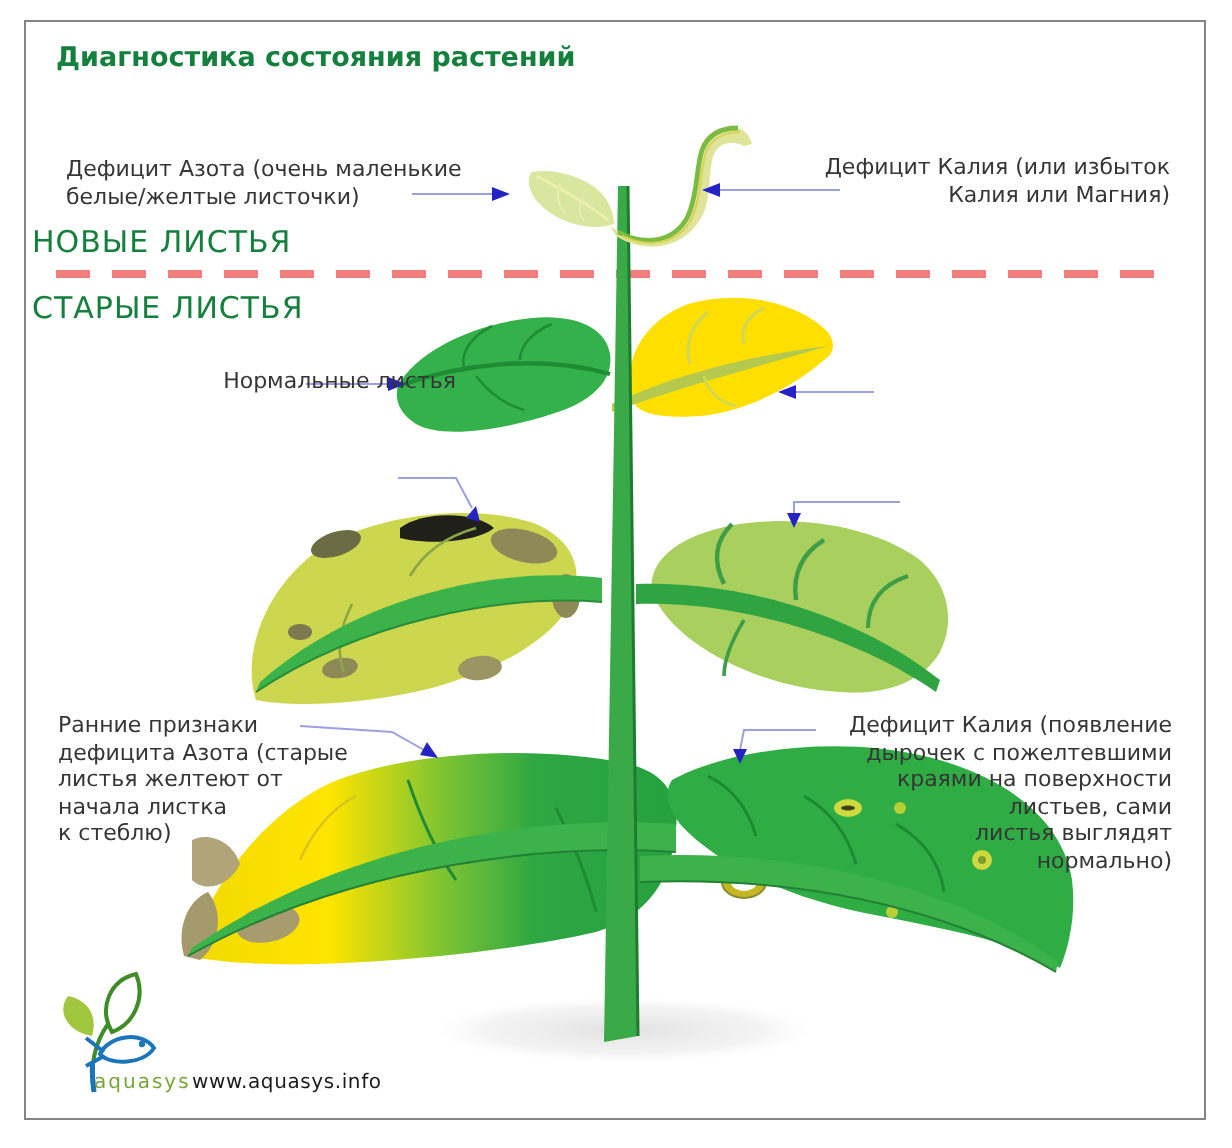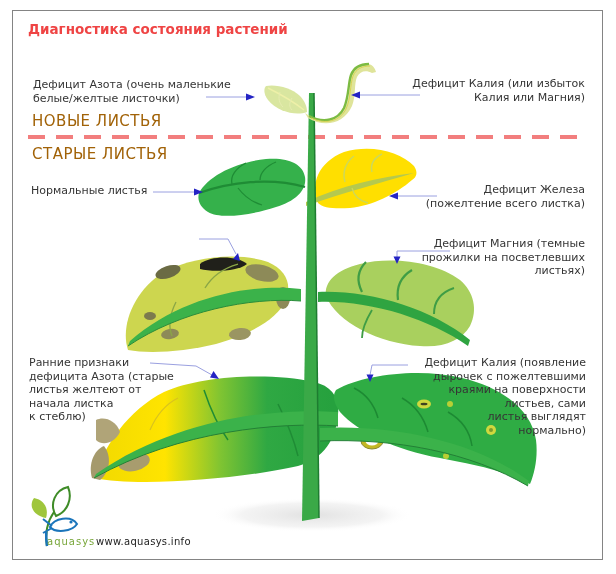--- a/index.html
+++ b/index.html
@@ -7,26 +7,26 @@
     position:relative;width:616px;height:574px;background:#ffffff;overflow:hidden;
     font-family:"DejaVu Sans",sans-serif;
   }
   #frame{
     position:absolute;left:12px;top:10px;width:591px;height:550px;
     border:1px solid #848484;box-sizing:border-box;z-index:0;
   }
   #art{position:absolute;left:0;top:0;z-index:1;pointer-events:none;}
   .txt{position:absolute;z-index:2;color:#353535;font-size:11px;line-height:13.5px;white-space:pre-line;}
   .txt.right{text-align:right;}
-  #title{position:absolute;left:28px;top:21px;z-index:2;font-size:13.5px;font-weight:bold;color:#ef4444;}
-  .zone{position:absolute;left:32px;z-index:2;font-size:15px;color:#a16207;letter-spacing:0.5px;}
+  #title{position:absolute;left:28px;top:21px;z-index:2;font-size:13.5px;font-weight:bold;color:#15803d;}
+  .zone{position:absolute;left:16px;z-index:2;font-size:15px;color:#15803d;letter-spacing:0.5px;}
   #zone-new{top:112px;}
   #zone-old{top:145px;text-align:center;}
   #lbl-nitrogen-new{left:33px;top:78px;width:215px;}
-  #lbl-normal{left:31px;top:184px;width:180px;}
+  #lbl-normal{left:48px;top:184px;width:180px;text-align:right;}
   #lbl-phosphate{left:31px;top:231px;width:210px;}
   #lbl-nitrogen-early{left:29px;top:356px;width:180px;}
   #lbl-potassium-top{right:31px;top:77px;width:210px;}
   #lbl-iron{right:31px;top:183px;width:210px;}
   #lbl-magnesium{right:31px;top:237px;width:200px;}
   #lbl-potassium-holes{right:30px;top:356px;width:210px;}
   #logo-name{position:absolute;left:47px;top:536px;z-index:2;font-size:10px;color:#78a63a;letter-spacing:1px;}
   #logo-site{position:absolute;left:96px;top:536px;z-index:2;font-size:10px;font-weight:normal;color:#1c1c1c;letter-spacing:0.3px;}
 </style>
 </head>
@@ -38,25 +38,20 @@
   <div id="title">Диагностика состояния растений</div>
 
   <div class="zone" id="zone-new">НОВЫЕ ЛИСТЬЯ</div>
   <div class="zone" id="zone-old">СТАРЫЕ ЛИСТЬЯ</div>
 
   <div class="txt right" id="lbl-potassium-top">Дефицит Калия (или избыток
 Калия или Магния)</div>
   <div class="txt" id="lbl-nitrogen-new">Дефицит Азота (очень маленькие
 белые/желтые листочки)</div>
   <div class="txt" id="lbl-normal">Нормальные листья</div>
-  <div class="txt right" id="lbl-iron">Дефицит Железа
-(пожелтение всего листка)</div>
-  <div class="txt right" id="lbl-magnesium">Дефицит Магния (темные
-прожилки на посветлевших
-листьях)</div>
   <div class="txt right" id="lbl-potassium-holes">Дефицит Калия (появление
 дырочек с пожелтевшими
 краями на поверхности
 листьев, сами
 листья выглядят
 нормально)</div>
   <div class="txt" id="lbl-nitrogen-early">Ранние признаки
 дефицита Азота (старые
 листья желтеют от
 начала листка

